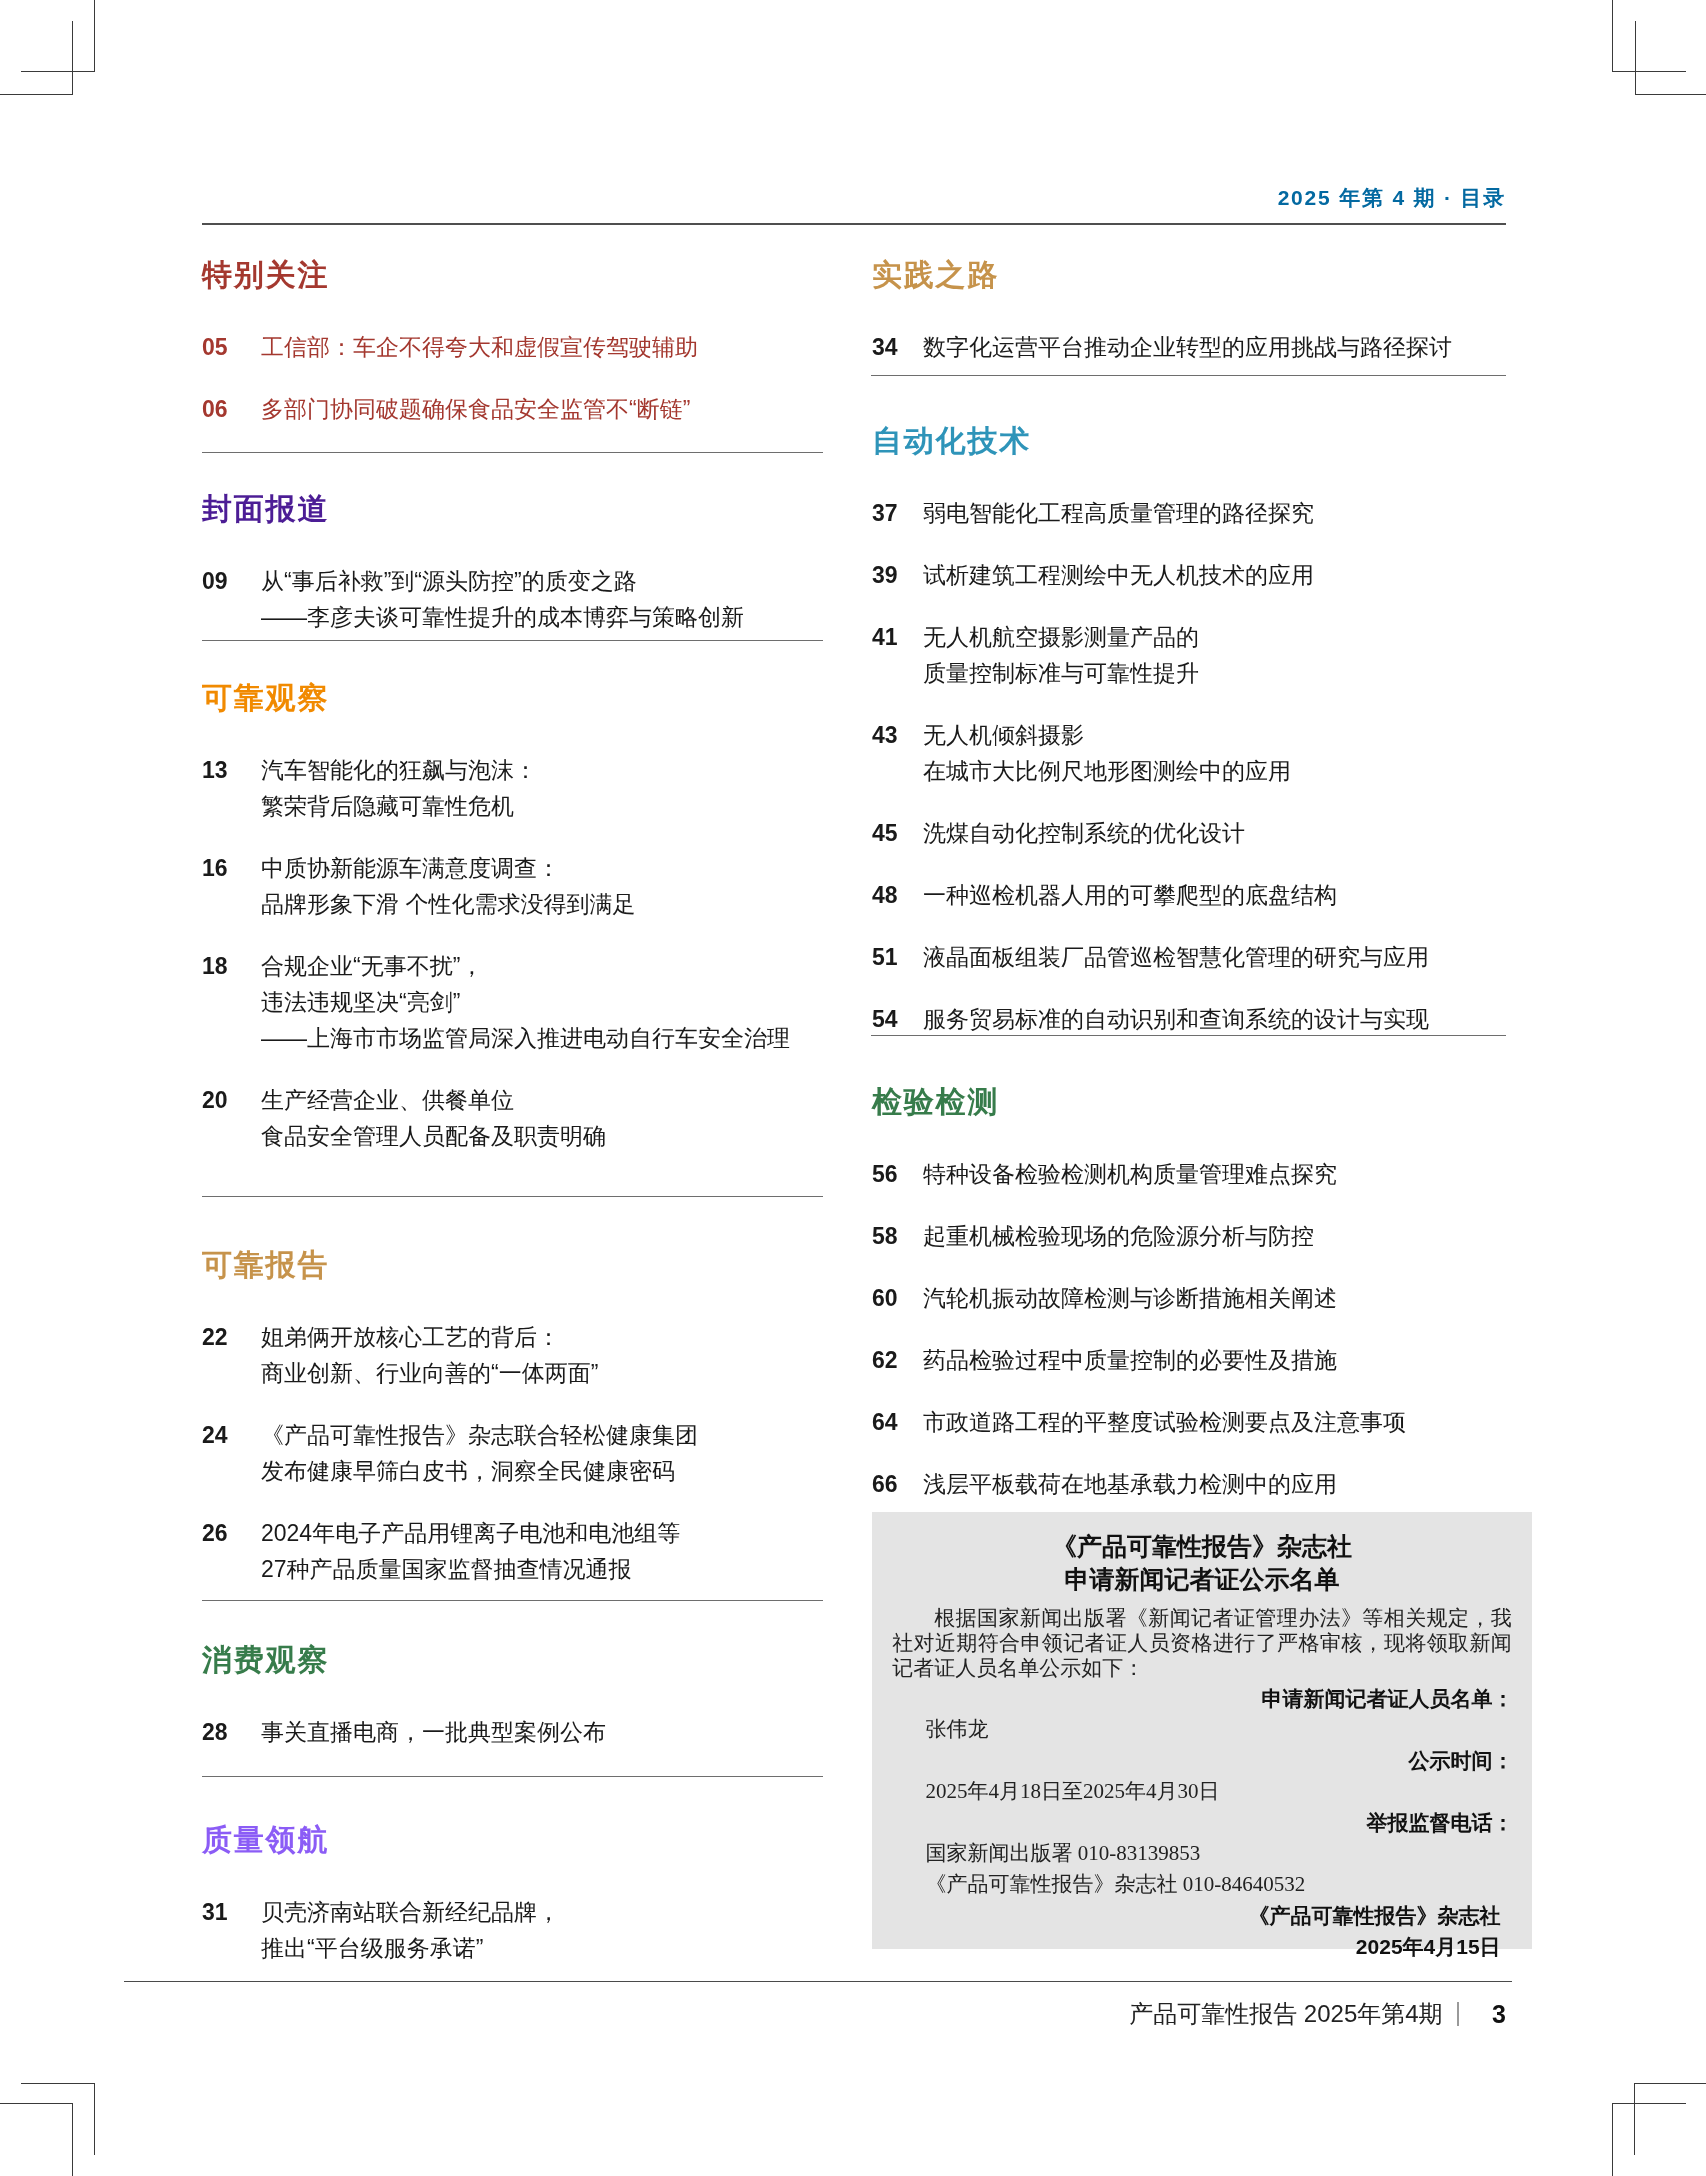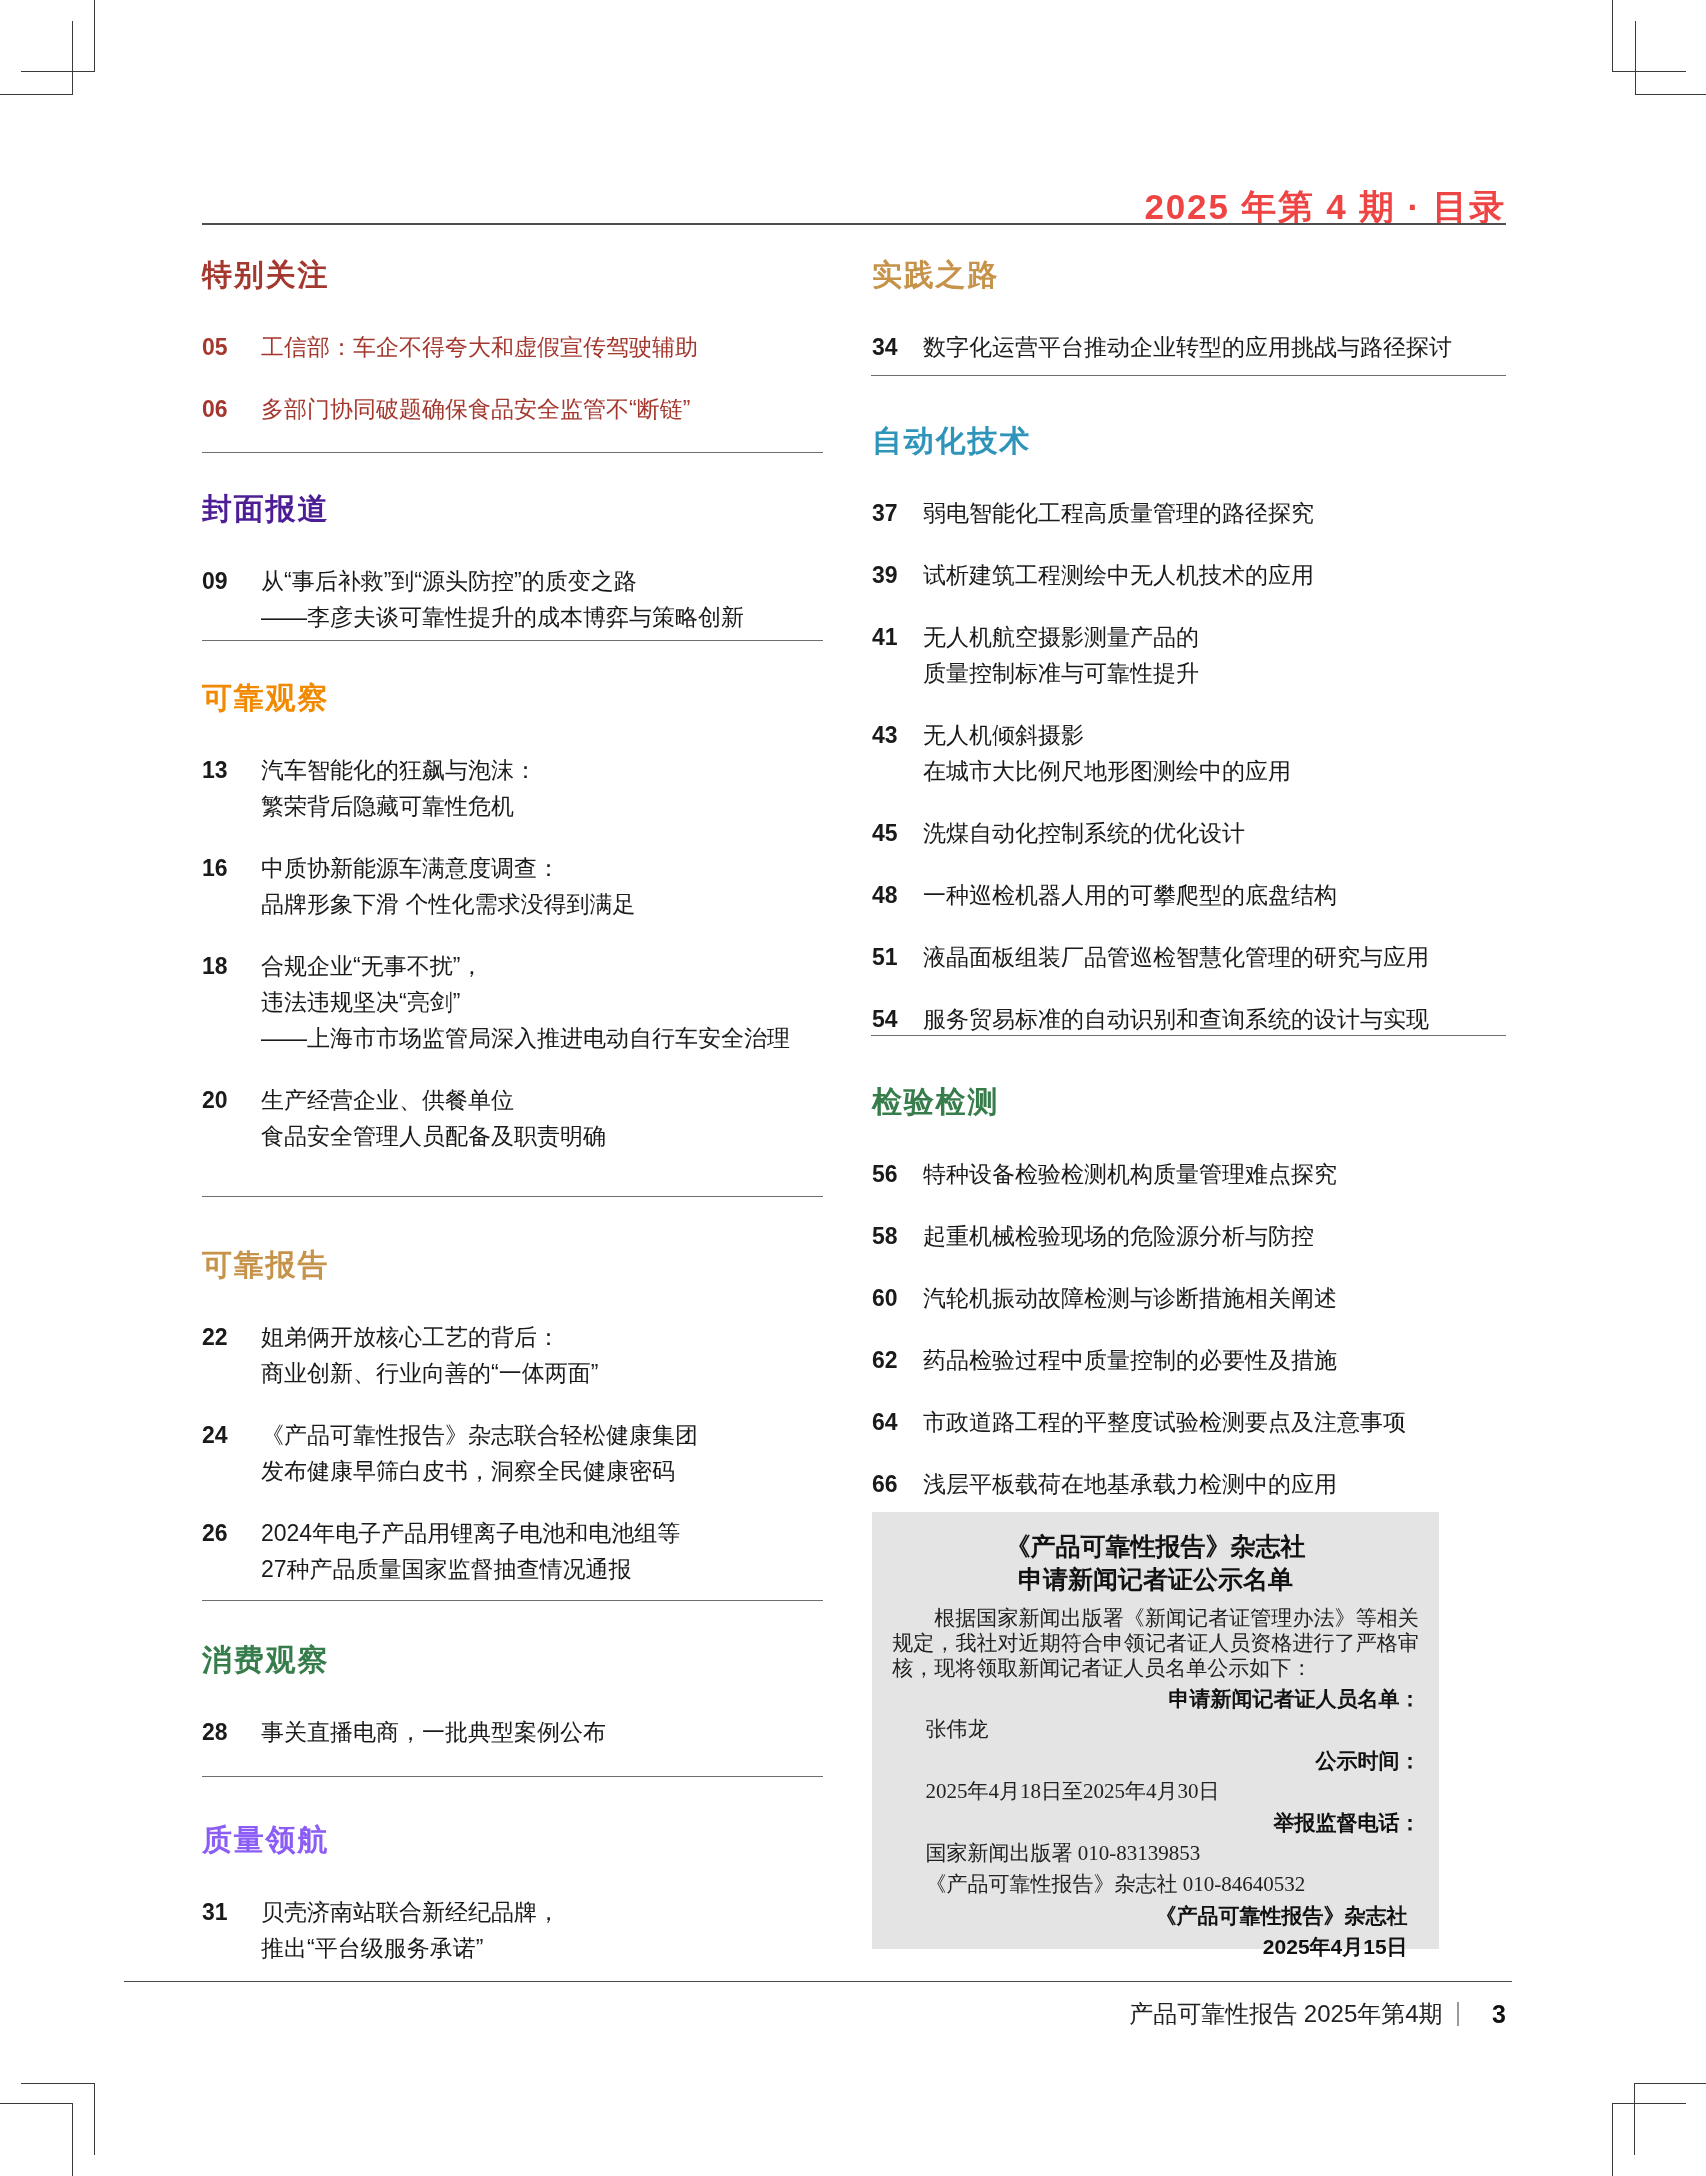--- a/index.html
+++ b/index.html
@@ -10,34 +10,34 @@
   .cm.tl1{left:21px;top:0;width:73px;height:71px;border-right:1.8px solid #3a3a3a;border-bottom:1.8px solid #3a3a3a;}
   .cm.tl2{left:0;top:21px;width:72px;height:73px;border-right:1.8px solid #3a3a3a;border-bottom:1.8px solid #3a3a3a;}
   .cm.tr1{left:1612px;top:0;width:73px;height:71px;border-left:1.8px solid #3a3a3a;border-bottom:1.8px solid #3a3a3a;}
   .cm.tr2{left:1635px;top:21px;width:72px;height:73px;border-left:1.8px solid #3a3a3a;border-bottom:1.8px solid #3a3a3a;}
   .cm.bl1{left:21px;top:2083px;width:73px;height:71px;border-right:1.8px solid #3a3a3a;border-top:1.8px solid #3a3a3a;}
   .cm.bl2{left:0;top:2103px;width:72px;height:73px;border-right:1.8px solid #3a3a3a;border-top:1.8px solid #3a3a3a;}
   .cm.br1{left:1634px;top:2083px;width:73px;height:71px;border-left:1.8px solid #3a3a3a;border-top:1.8px solid #3a3a3a;}
   .cm.br2{left:1612px;top:2103px;width:73px;height:73px;border-left:1.8px solid #3a3a3a;border-top:1.8px solid #3a3a3a;}
   
   .hdr{position:absolute;left:202px;top:184px;width:1304px;text-align:right;
-       font-size:35px;font-weight:bold;letter-spacing:1.8px;color:#ef4444;}
+       font-size:21px;font-weight:bold;letter-spacing:1.8px;color:#0369a1;}
   .hdr-rule{position:absolute;left:202px;top:223px;width:1304px;border-top:2.8px solid #4f4f4f;}
   
   .sec{position:absolute;}
   .sec-title{margin:0 0 33px 0;font-size:30px;font-weight:bold;letter-spacing:1.8px;}
   .entry{display:flex;align-items:flex-start;margin-bottom:26px;font-size:23px;line-height:36px;}
   .entry.mt{margin-top:24px;}
   .entry .num{font-weight:bold;flex:none;width:59px;}
   .sec.rcol .entry .num{width:51px;}
   .entry .tx{display:block;}
   .entry .ln{display:block;white-space:nowrap;}
   .rule{position:absolute;border-top:1.8px solid #6e6e6e;}
   
-  .notice{position:absolute;left:872px;top:1512px;width:567px;height:437px;background:#E4E4E4;
+  .notice{position:absolute;left:872px;top:1512px;width:660px;height:437px;background:#E4E4E4;
           box-sizing:border-box;padding:18.4px 18.4px 0 18.4px;font-size:21px;color:#222;}
   .notice .nt{font-size:25px;font-weight:bold;text-align:center;line-height:33px;margin:0;color:#111;}
   .notice .para{font-family:Liberation Sans, sans-serif;line-height:25px;margin:8.3px 1.8px 3.7px 1.8px;
                 text-indent:2em;text-align:justify;}
   .notice .lbl{font-weight:bold;line-height:31px;margin-left:35px;color:#111;text-align:right;}
   .notice .val{font-family:"Liberation Serif","DejaVu Serif",serif;line-height:31px;margin-left:35px;}
   .notice .sig{font-weight:bold;line-height:31px;text-align:right;margin-right:13px;color:#111;}
   
   .ftr-rule{position:absolute;left:124px;top:1981px;width:1388px;border-top:1.8px solid #4a4a4a;}
   .ftr{position:absolute;left:202px;top:1998px;width:1304px;display:flex;justify-content:flex-end;

